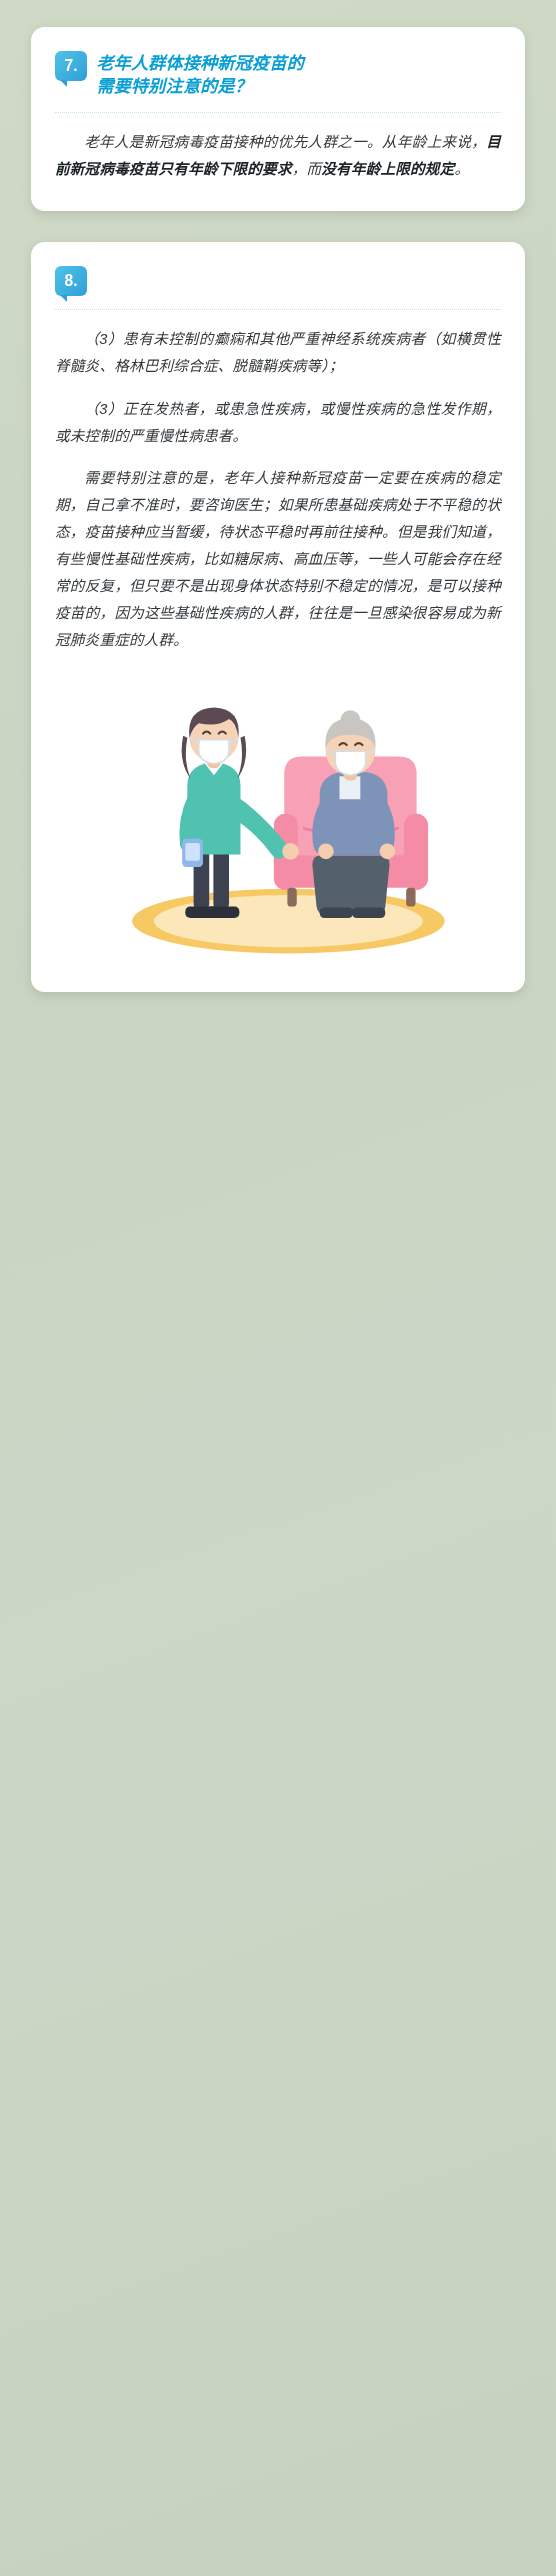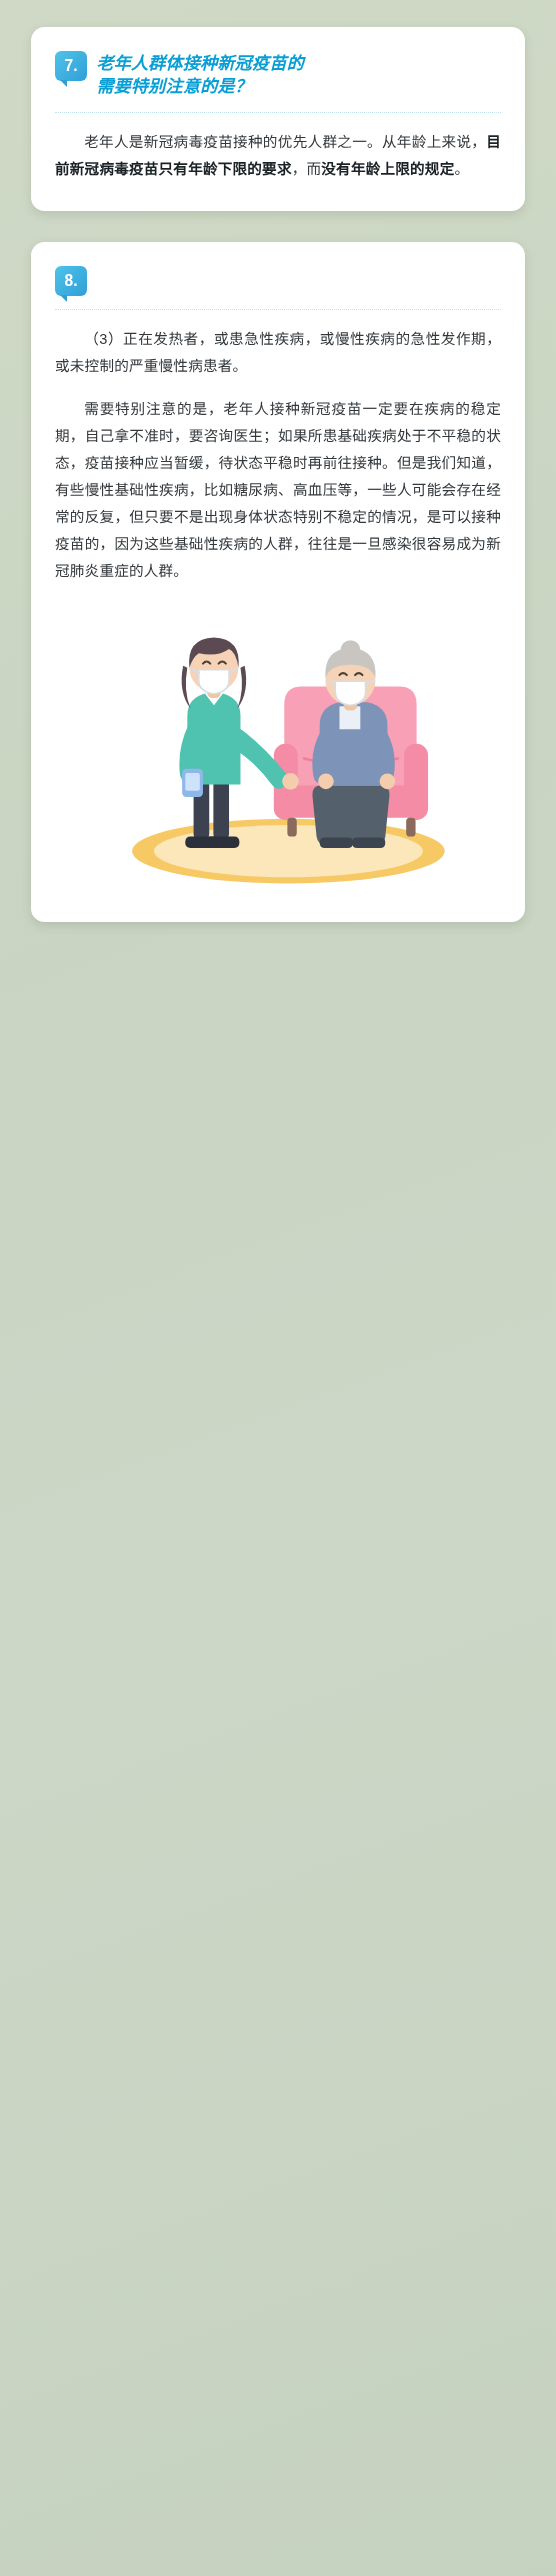--- a/index.html
+++ b/index.html
@@ -85,20 +85,21 @@
   
   .ptext {
     font-size: 14.6px;
     line-height: 1.85;
     color: #33383c;
     text-align: justify;
     text-justify: inter-ideograph;
     margin: 0 0 15.6px 0;
     text-indent: 2em;
     letter-spacing: 0.2px;
+    font-style: italic;
   }
   .ptext:last-of-type { margin-bottom: 0; }
   .ptext b, .ptext .em {
     font-weight: bold;
     color: #1b2226;
   }
 
   
   .illus-wrap {
     margin-top: 17.7px;
@@ -131,20 +132,21 @@
       <span>老年人是新冠病毒疫苗接种的优先人群之一。从年龄上来说，</span><b>目前新冠病毒疫苗只有年龄下限的要求</b><span>，而</span><b>没有年龄上限的规定</b><span>。</span>
     </p>
   </section>
 
   <section class="card">
     <div class="qhead">
       <div class="numtag">8.</div>
     </div>
     <hr class="divider">
 
+    <p class="ptext">（3）患有未控制的癫痫和其他严重神经系统疾病者（如横贯性脊髓炎、格林巴利综合症、脱髓鞘疾病等）；</p>
     <p class="ptext">（3）正在发热者，或患急性疾病，或慢性疾病的急性发作期，或未控制的严重慢性病患者。</p>
     <p class="ptext">需要特别注意的是，老年人接种新冠疫苗一定要在疾病的稳定期，自己拿不准时，要咨询医生；如果所患基础疾病处于不平稳的状态，疫苗接种应当暂缓，待状态平稳时再前往接种。但是我们知道，有些慢性基础性疾病，比如糖尿病、高血压等，一些人可能会存在经常的反复，但只要不是出现身体状态特别不稳定的情况，是可以接种疫苗的，因为这些基础性疾病的人群，往往是一旦感染很容易成为新冠肺炎重症的人群。</p>
 
     <div class="illus-wrap">
       <svg class="illus" width="396" height="292" viewBox="0 0 760 560" role="img">
 
         <ellipse cx="400" cy="478" rx="300" ry="62" fill="#f6c04a" opacity="0.85"></ellipse>
         <ellipse cx="400" cy="478" rx="258" ry="50" fill="#ffffff" opacity="0.55"></ellipse>
 
         <g>

